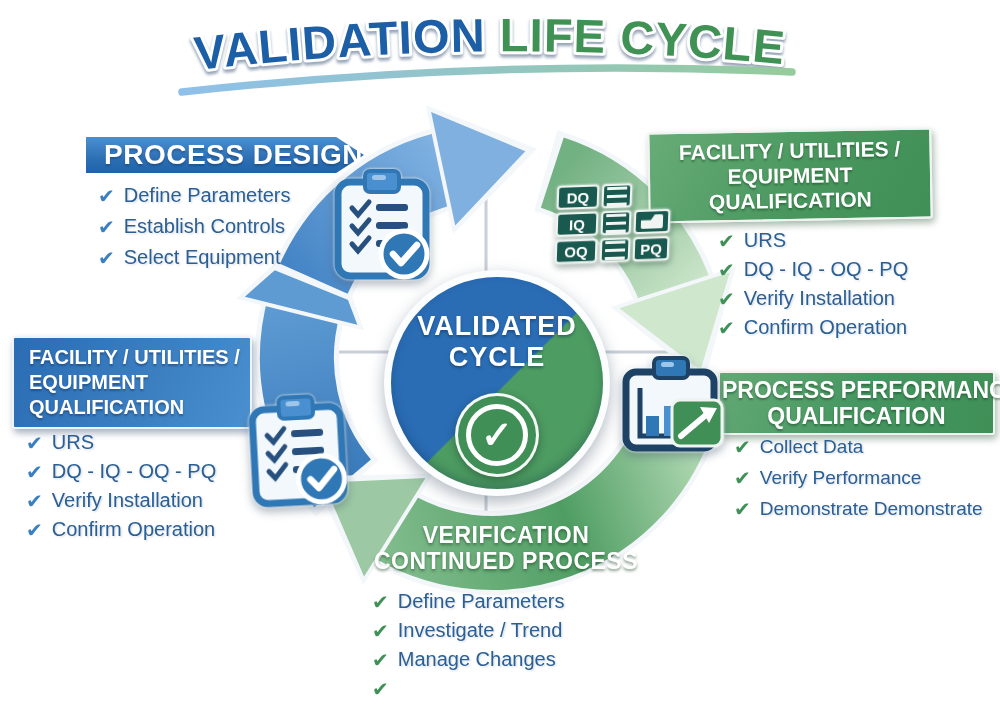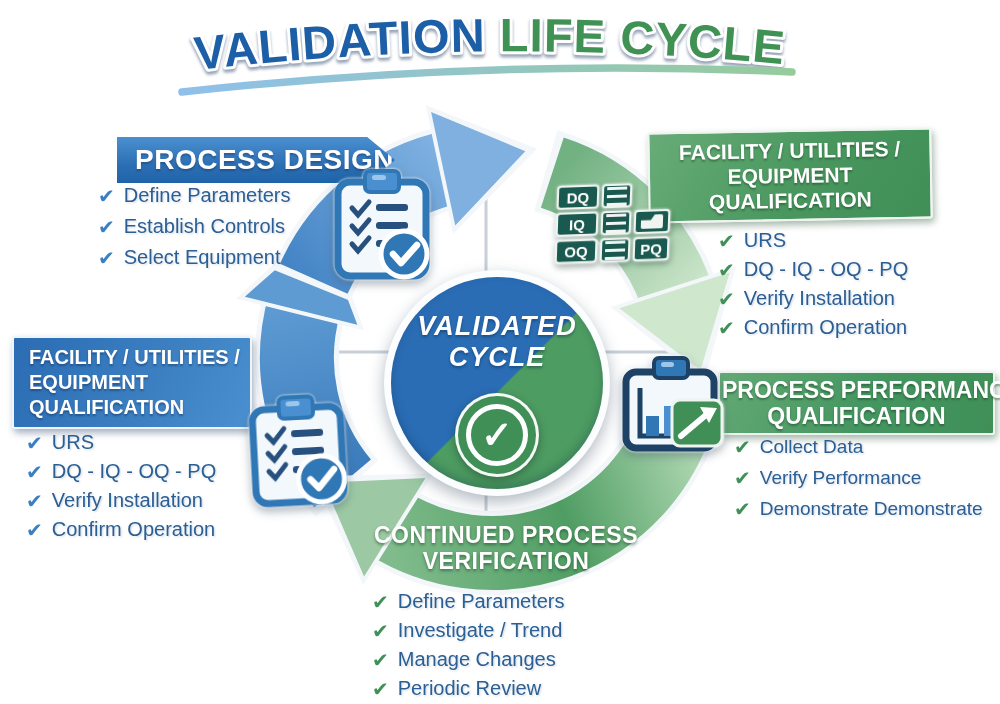--- a/index.html
+++ b/index.html
@@ -4,26 +4,26 @@
 <style>
   html,body{margin:0;padding:0;background:#fff;}
   .stage{position:relative;width:1000px;height:704px;background:#ffffff;overflow:hidden;
          font-family:"Liberation Sans",sans-serif;}
   .abs{position:absolute;}
   svg{display:block;}
 
   
   .banner{position:absolute;color:#fff;font-weight:bold;}
   .banner .bl-line{white-space:nowrap;}
-  .b-pd{left:86px;top:137px;width:278px;height:46px;display:flex;align-items:center;
+  .b-pd{left:86px;top:137px;width:278px;height:36px;display:flex;align-items:center;
         padding-left:18px;box-sizing:border-box;font-size:28px;letter-spacing:.5px;
         background:linear-gradient(180deg,#4a90d0 0%,#2d6fb4 60%,#1e63a8 100%);
         clip-path:polygon(0 0,90% 0,100% 50%,90% 100%,0 100%);
         filter:drop-shadow(0 0 1.5px #ffffff) drop-shadow(2px 3px 3px rgba(30,60,100,.35));
-        text-shadow:0 2px 2px rgba(20,50,90,.4);margin-left:31px;}
+        text-shadow:0 2px 2px rgba(20,50,90,.4);}
   .b-fr{left:648px;top:130px;width:284px;box-sizing:border-box;padding:6px 4px;
         font-size:21px;line-height:25px;text-align:center;
         background:linear-gradient(120deg,#68ac78 0%,#49975e 55%,#3f8f57 100%);
         border:2px solid #eef4ef;border-radius:3px;transform:rotate(-1deg);
         box-shadow:2px 4px 7px rgba(40,80,50,.4);text-shadow:0 2px 2px rgba(20,60,30,.45);}
   .b-fl{left:12px;top:336px;width:240px;box-sizing:border-box;padding:7px 6px 7px 15px;
         font-size:20px;line-height:25px;text-align:left;
         background:linear-gradient(115deg,#2b6cb3 0%,#3c80c2 60%,#4a90d0 100%);
         border:2px solid #eef4fa;border-radius:3px;
         box-shadow:2px 4px 7px rgba(30,60,100,.4);text-shadow:0 2px 2px rgba(15,45,85,.45);}
@@ -52,21 +52,21 @@
   .lst-cpv{left:372px;top:589px;gap:5px;}
 
   
   .circle-outer{left:384px;top:270px;width:226px;height:226px;border-radius:50%;
         background:#fbfdfe;box-shadow:0 6px 16px rgba(60,80,100,.4);}
   .circle-inner{position:absolute;inset:7px;border-radius:50%;
         background:linear-gradient(135deg,#2a6db5 52%,#4d9c62 52.5%);
         box-shadow:inset 0 -4px 10px rgba(0,30,60,.25);}
   .cc-text{position:absolute;top:34px;left:0;right:0;text-align:center;color:#fff;
         font-weight:bold;font-size:27px;line-height:31px;letter-spacing:1px;
-        text-shadow:0 2px 3px rgba(0,30,60,.4);font-style:italic;}
+        text-shadow:0 2px 3px rgba(0,30,60,.4);}
   .badge{position:absolute;left:50%;transform:translateX(-50%);top:116px;width:84px;height:84px;
         border-radius:50%;background:#3f8f57;border:3px solid rgba(255,255,255,.95);
         box-sizing:border-box;display:flex;align-items:center;justify-content:center;
         box-shadow:0 3px 8px rgba(20,50,30,.45);}
   .badge-ring{width:62px;height:62px;border:5px solid #fff;border-radius:50%;box-sizing:border-box;
         display:flex;align-items:center;justify-content:center;color:#fff;font-size:38px;
         font-weight:bold;line-height:1;}
 
   
   .qgrid{left:556px;top:184px;display:grid;grid-template-columns:42px 30px 36px;
@@ -172,22 +172,22 @@
     <div class="bl-line">EQUIPMENT</div>
     <div class="bl-line">QUALIFICATION</div>
   </div>
 
   <div class="banner b-ppq">
     <div class="bl-line">PROCESS PERFORMANCE</div>
     <div class="bl-line">QUALIFICATION</div>
   </div>
 
   <div class="abs cpv-text">
+    <div class="bl-line">VERIFICATION</div>
     <div class="bl-line">CONTINUED PROCESS</div>
-    <div class="bl-line">VERIFICATION</div>
   </div>
 
   <div class="lst lst-pd blue-check">
     <div class="row">
         <span class="chk">✔</span>
         <span class="lbl">Define Parameters</span>
       </div>
     <div class="row">
         <span class="chk">✔</span>
         <span class="lbl">Establish Controls</span>
@@ -259,21 +259,20 @@
     <div class="row">
         <span class="chk">✔</span>
         <span class="lbl">Investigate / Trend</span>
       </div>
     <div class="row">
         <span class="chk">✔</span>
         <span class="lbl">Manage Changes</span>
       </div>
     <div class="row">
         <span class="chk">✔</span>
-        <span class="lbl">Periodic Review</span>
       </div>
   </div>
 
   <svg class="icon" style="left:330px;top:168px;" width="104" height="114" viewBox="0 0 104 114">
     <rect x="8" y="14" width="88" height="94" rx="12" fill="#f3f8fc" stroke="#2f77b5" stroke-width="7"></rect>
     <rect x="35" y="3" width="34" height="21" rx="5" fill="#4a90d0" stroke="#2f77b5" stroke-width="4"></rect>
     <rect x="42" y="7" width="14" height="5" rx="2.5" fill="#9dc6ea"></rect>
     <path d="M22 40 l6 7 l11 -13" stroke="#27507e" stroke-width="5" fill="none" stroke-linecap="round"></path>
     <path d="M22 58 l6 7 l11 -13" stroke="#27507e" stroke-width="5" fill="none" stroke-linecap="round"></path>
     <path d="M22 76 l6 7 l11 -13" stroke="#27507e" stroke-width="5" fill="none" stroke-linecap="round"></path>

